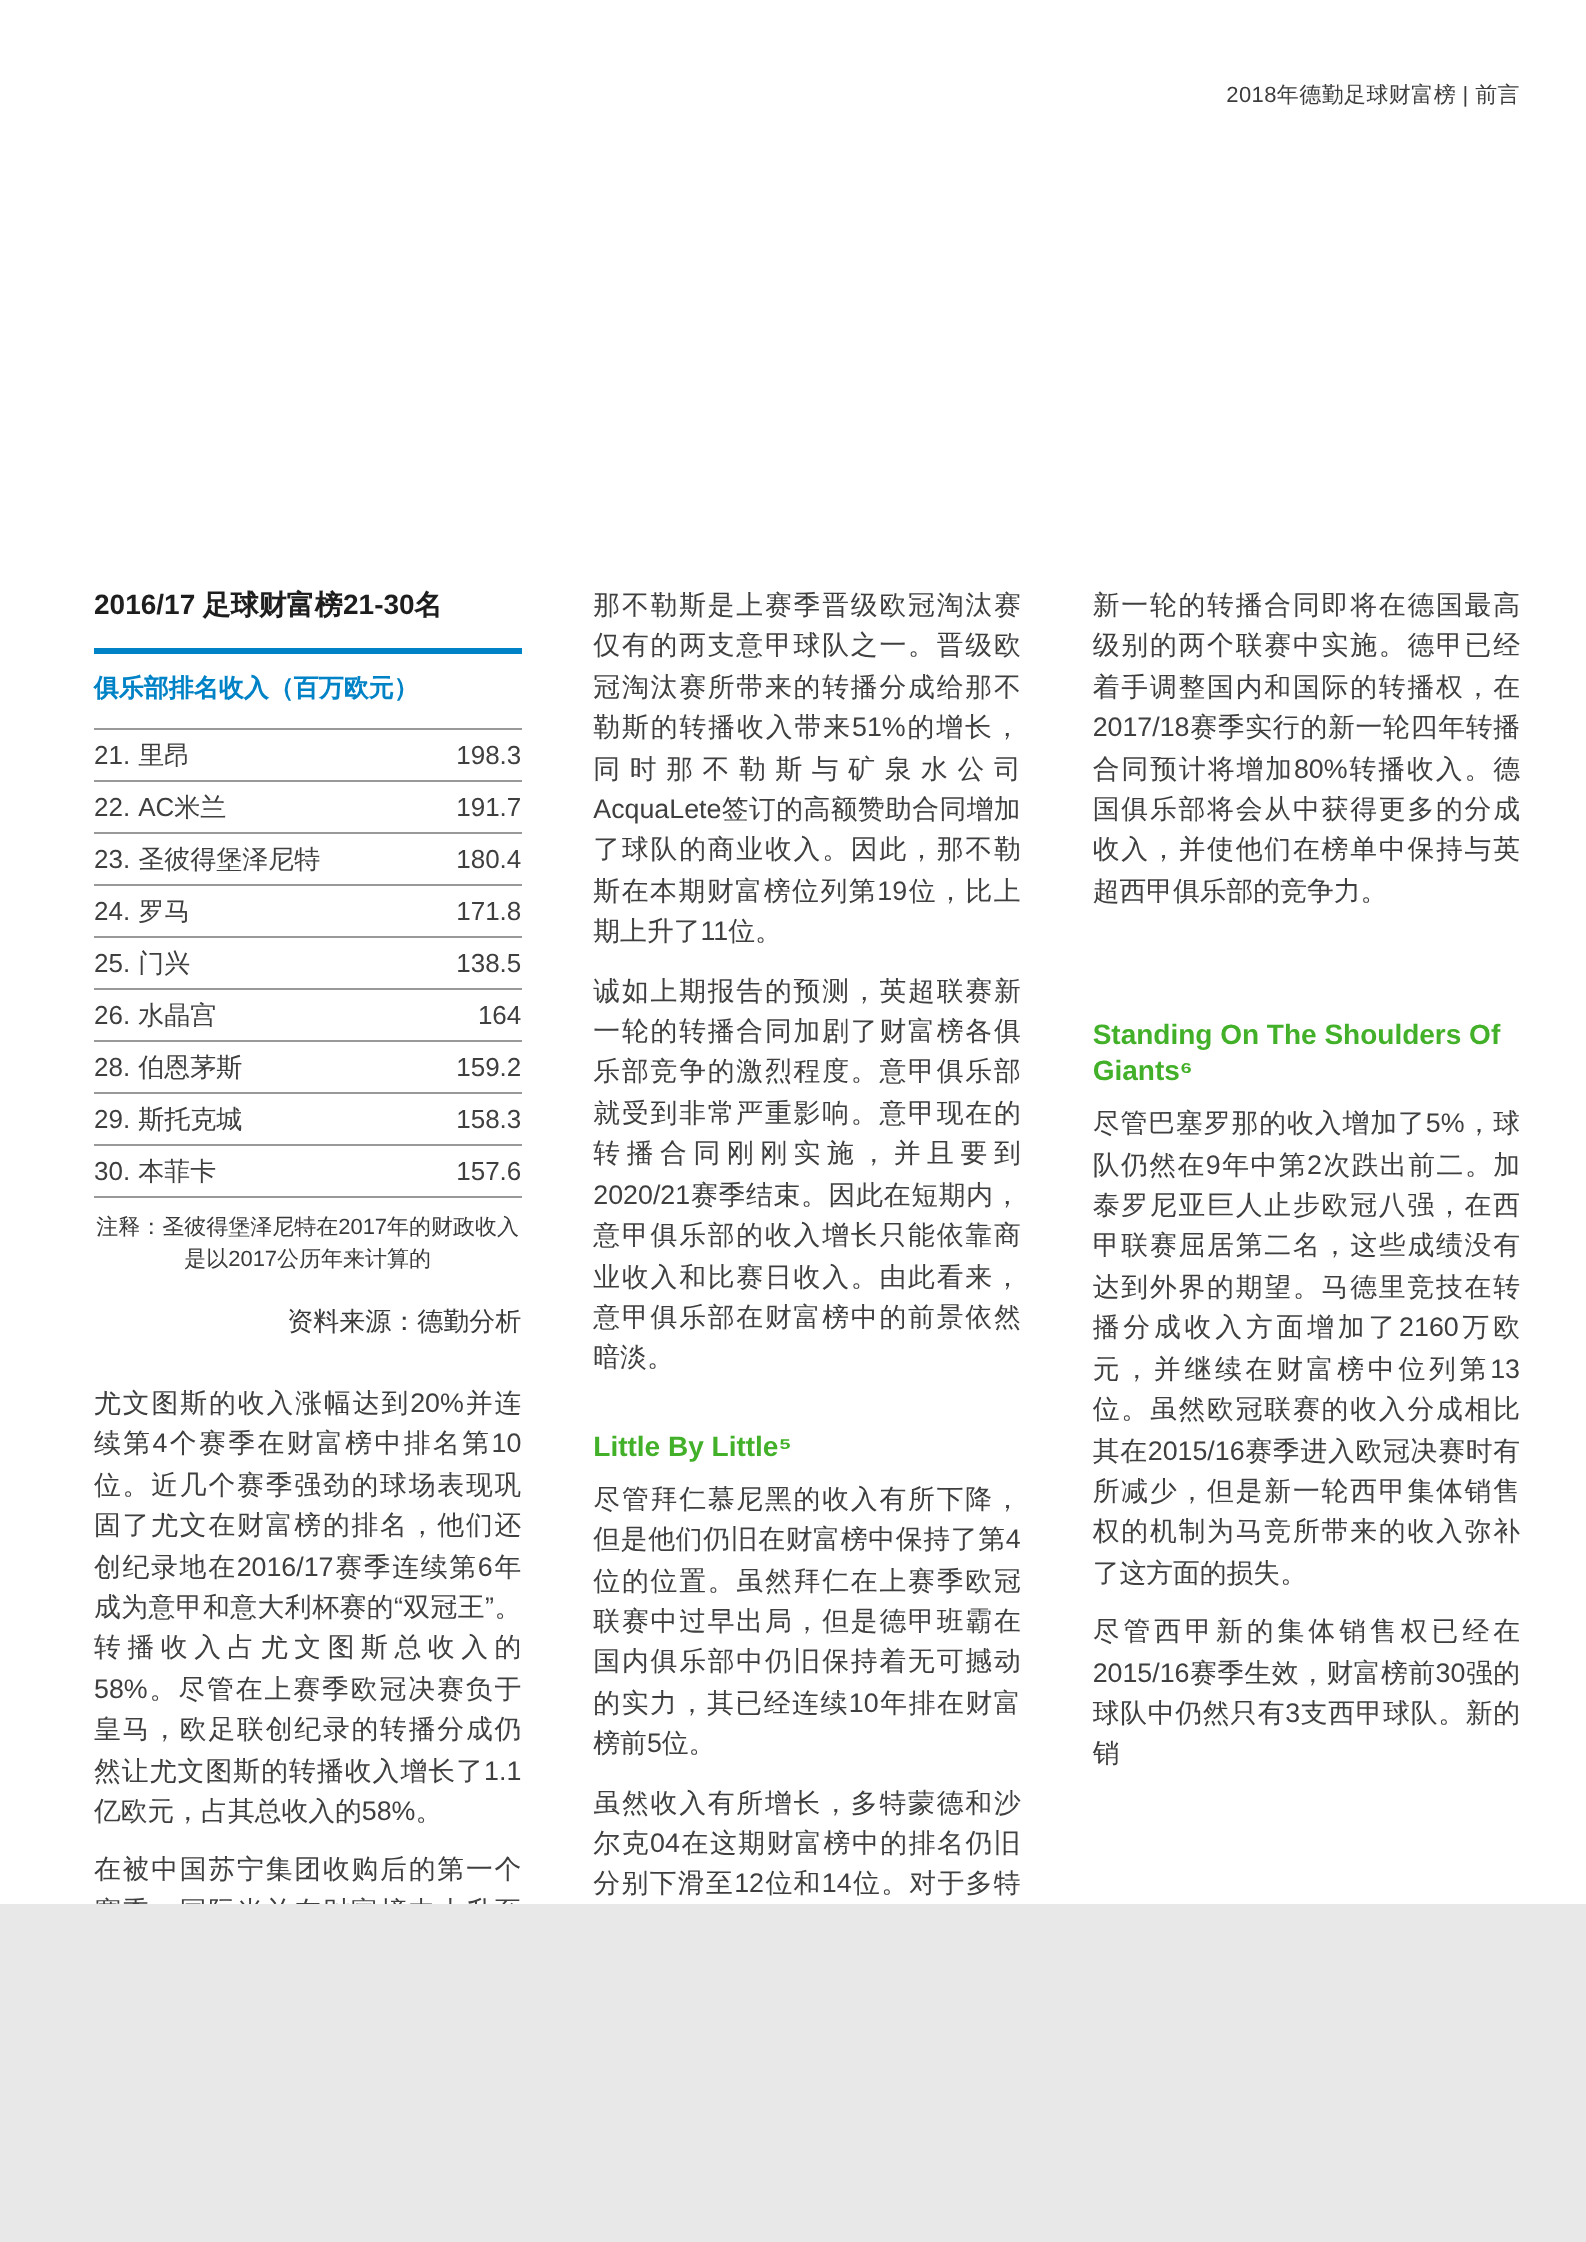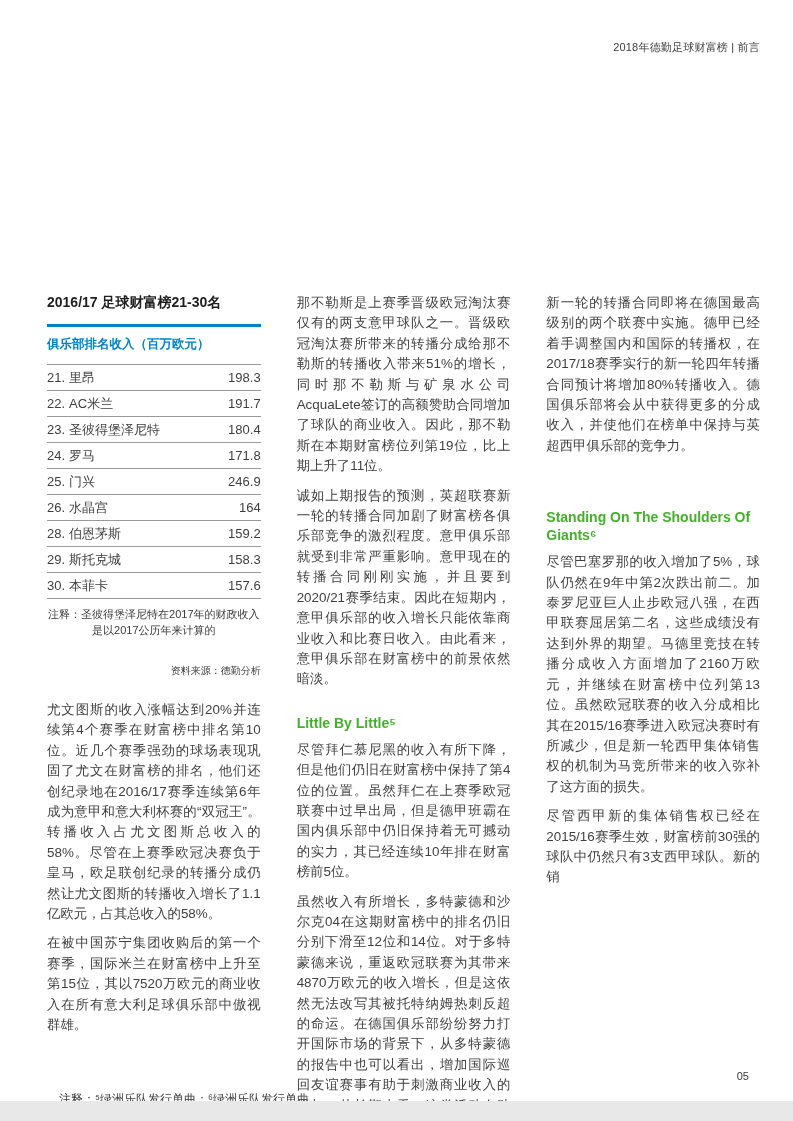--- a/index.html
+++ b/index.html
@@ -6,21 +6,21 @@
   :root{
     --accent-blue:#0082c6;
     --accent-green:#43b02a;
     --ink:#3f3f3f;
     --rule-gray:#999;
   }
   *{box-sizing:border-box;margin:0;padding:0;}
   html,body{background:#e8e8e8;}
   .page{
     position:relative;
-    width:793px;height:1101px;
+    width:793px;height:952px;
     background:#fff;
     margin:0 auto;
     font-family:"Liberation Sans","DejaVu Sans",sans-serif;
     color:var(--ink);
     overflow:hidden;
   }
   .doc-header{
     position:absolute;top:40px;right:33px;
     font-size:11px;letter-spacing:.2px;color:#3c3c3c;
   }
@@ -37,21 +37,21 @@
     padding:9px 0 11px;border-bottom:1px solid var(--rule-gray);
   }
   .trow{
     display:flex;justify-content:space-between;align-items:baseline;
     font-size:13px;line-height:15px;
     padding:5px 0 5px;border-bottom:1px solid var(--rule-gray);
   }
   .trow .rank{margin-right:4px;}
   .cell-rev{font-variant-numeric:tabular-nums;}
   .tbl-note{margin-top:8px;font-size:11px;line-height:15.5px;color:#3a3a3a;text-align:center;}
-  .tbl-source{margin-top:26px;font-size:10px;text-align:right;color:#3a3a3a;}
+  .tbl-source{margin-top:14px;font-size:13px;text-align:right;color:#3a3a3a;}
   
   .paras{margin-top:22px;}
   .para{
     font-size:13.4px;line-height:20.4px;
     text-align:justify;margin-bottom:9px;color:var(--ink);
   }
   .section-heading{
     font-size:14px;line-height:18px;font-weight:bold;
     color:var(--accent-green);
     margin:24px 0 8px;
@@ -95,21 +95,21 @@
               <span class="cell-rev">180.4</span>
             </div>
 
             <div class="trow">
               <span class="cell-club"><span class="rank">24.</span><span>罗马</span></span>
               <span class="cell-rev">171.8</span>
             </div>
 
             <div class="trow">
               <span class="cell-club"><span class="rank">25.</span><span>门兴</span></span>
-              <span class="cell-rev">246.9</span>
+              <span class="cell-rev">138.5</span>
             </div>
 
             <div class="trow">
               <span class="cell-club"><span class="rank">26.</span><span>水晶宫</span></span>
               <span class="cell-rev">164</span>
             </div>
 
 
             <div class="trow">
               <span class="cell-club"><span class="rank">28.</span><span>伯恩茅斯</span></span>

